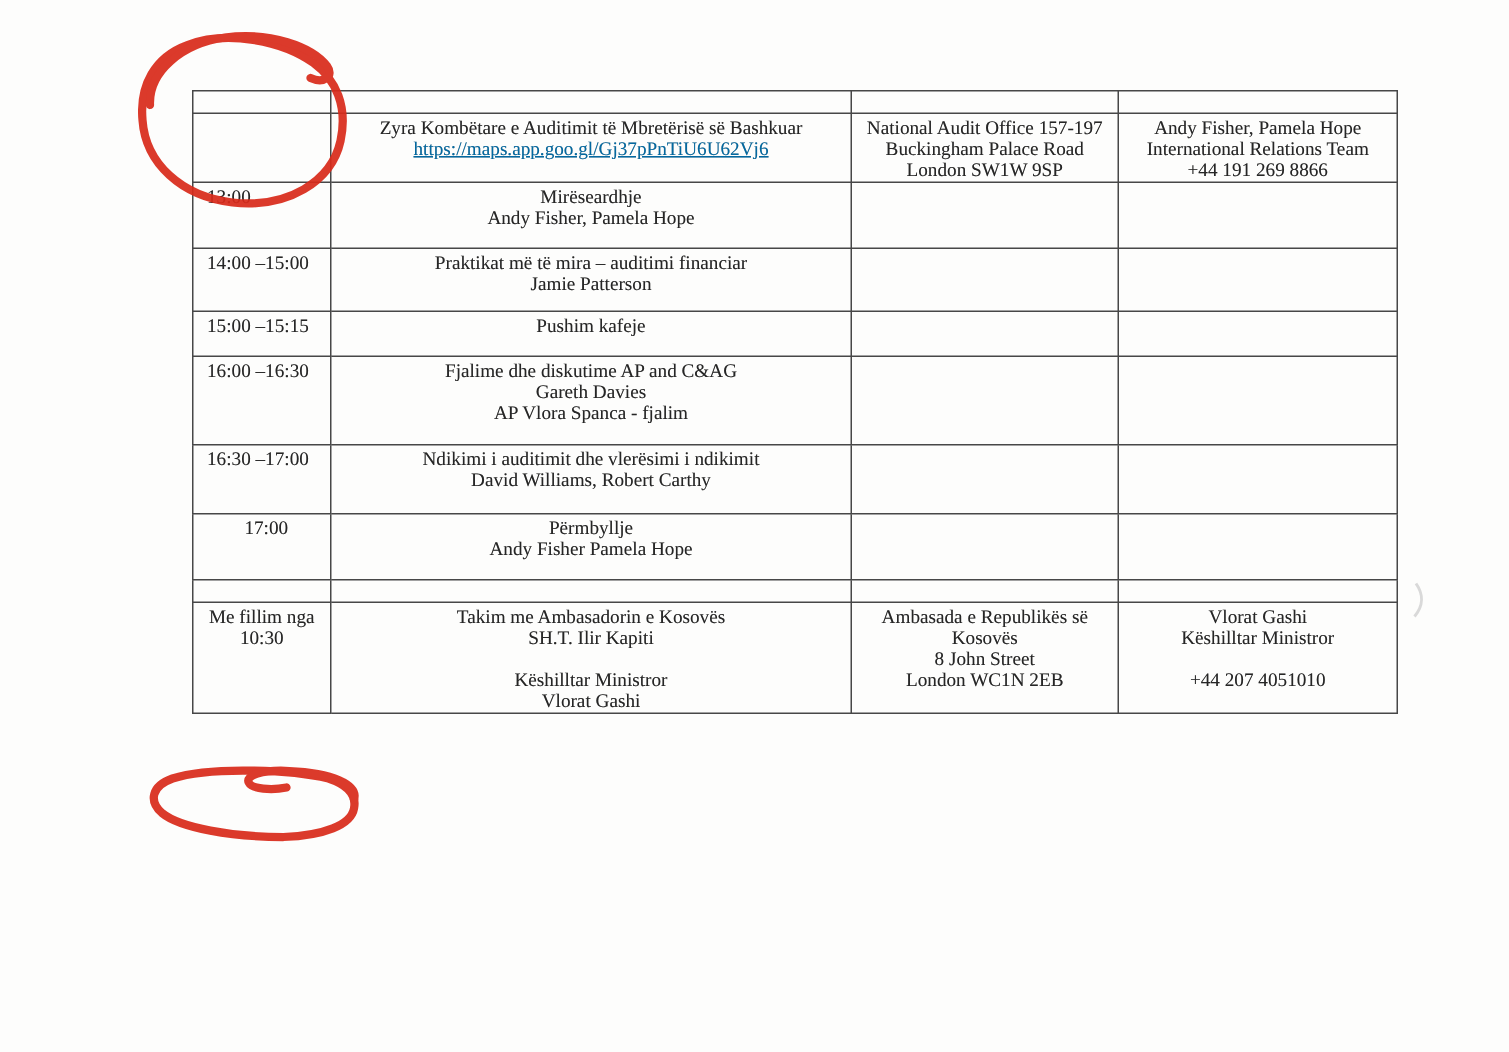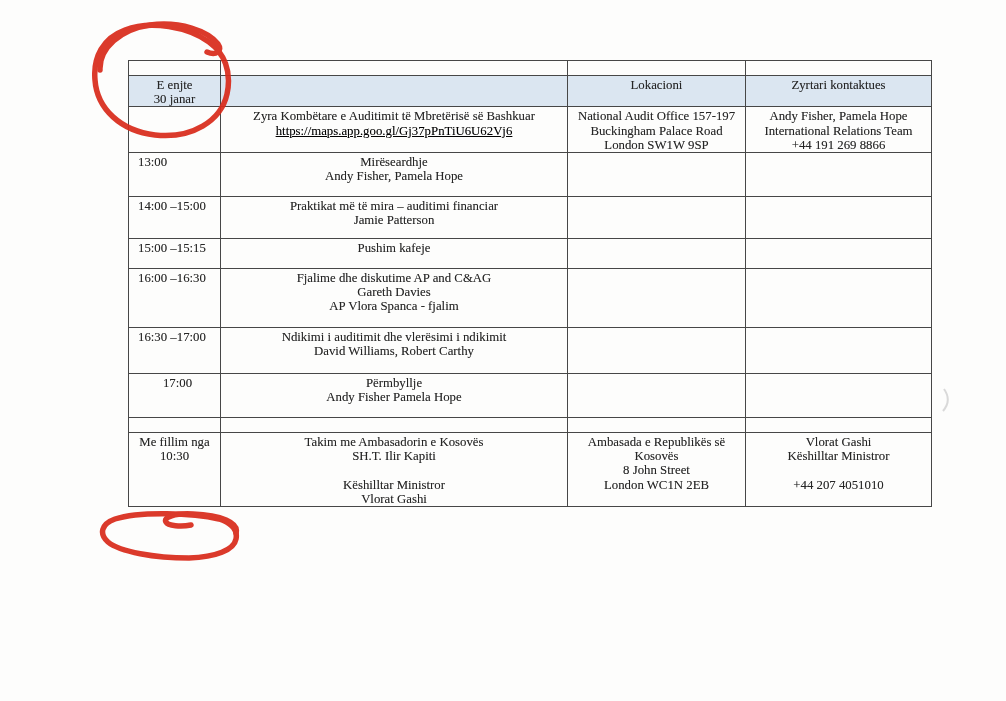--- a/index.html
+++ b/index.html
@@ -20,21 +20,21 @@
     font-size:12.8px;line-height:14.2px;
     padding:2px 3px 0 3px;
     overflow:hidden;
     text-shadow:0 0 0.4px rgba(40,40,40,.35);
   }
   tr.hdr td{background:#dbe6f1;}
   tr.hdr2 td{border-top:1.6px solid #2f2f2f;}
   td.time{text-align:left;padding-left:9px;margin-top:48px;}
   td.c{text-align:center;}
   .pre{white-space:pre-line;}
-  a.maplink{color:#000000;text-decoration:underline;text-align:center;}
+  a.maplink{color:#0369a1;text-decoration:underline;text-align:center;}
   .overlay{position:absolute;left:0;top:0;width:1006px;height:701px;pointer-events:none;}
 </style>
 </head>
 <body>
 
 <div class="scan-page">
 
   <table class="schedule">
     <colgroup>
       <col style="width:92px">
@@ -44,29 +44,20 @@
     </colgroup>
 
     <tbody>
         <tr style="height:15px">
       <td></td>
       <td></td>
       <td></td>
       <td></td>
     </tr>
 
-    <tr class="hdr" style="height:30px">
-      <td class="c">
-        <div>E enjte</div>
-        <div>30 janar</div>
-      </td>
-      <td></td>
-      <td class="c">Lokacioni</td>
-      <td class="c">Zyrtari kontaktues</td>
-    </tr>
 
     <tr style="height:40px">
       <td></td>
       <td class="c">
         <div>Zyra Kombëtare e Auditimit të Mbretërisë së Bashkuar</div>
         <a class="maplink" href="#">https://maps.app.goo.gl/Gj37pPnTiU6U62Vj6</a>
       </td>
       <td class="c pre">National Audit Office 157-197
 Buckingham Palace Road
 London SW1W 9SP</td>

